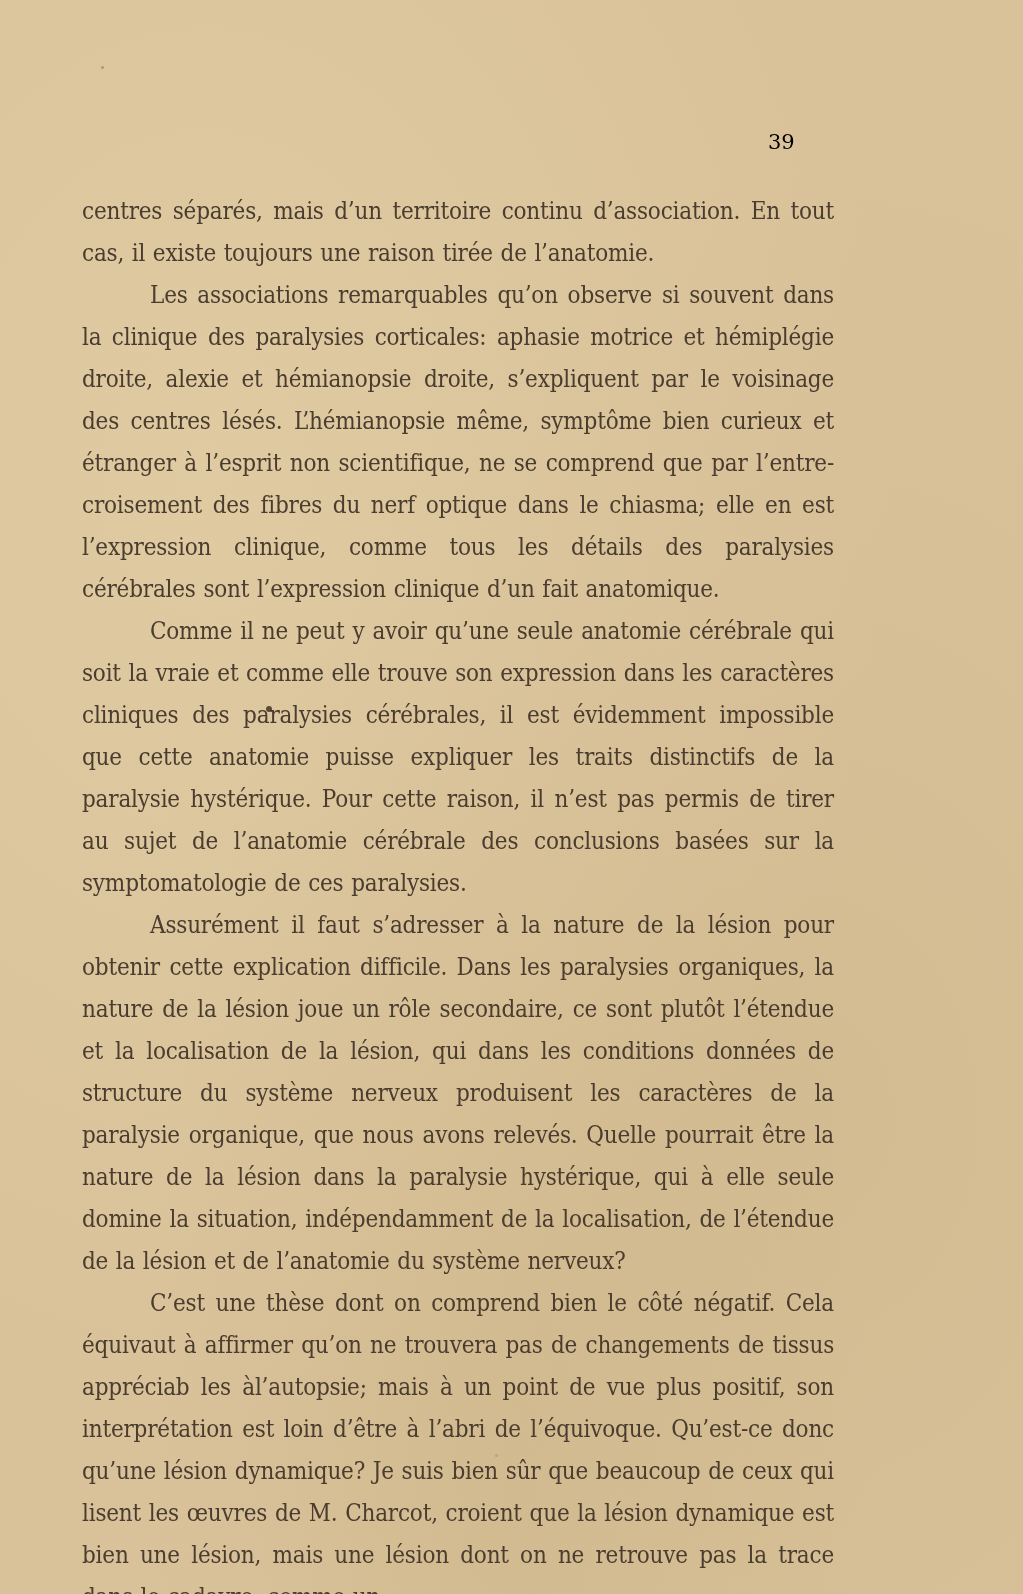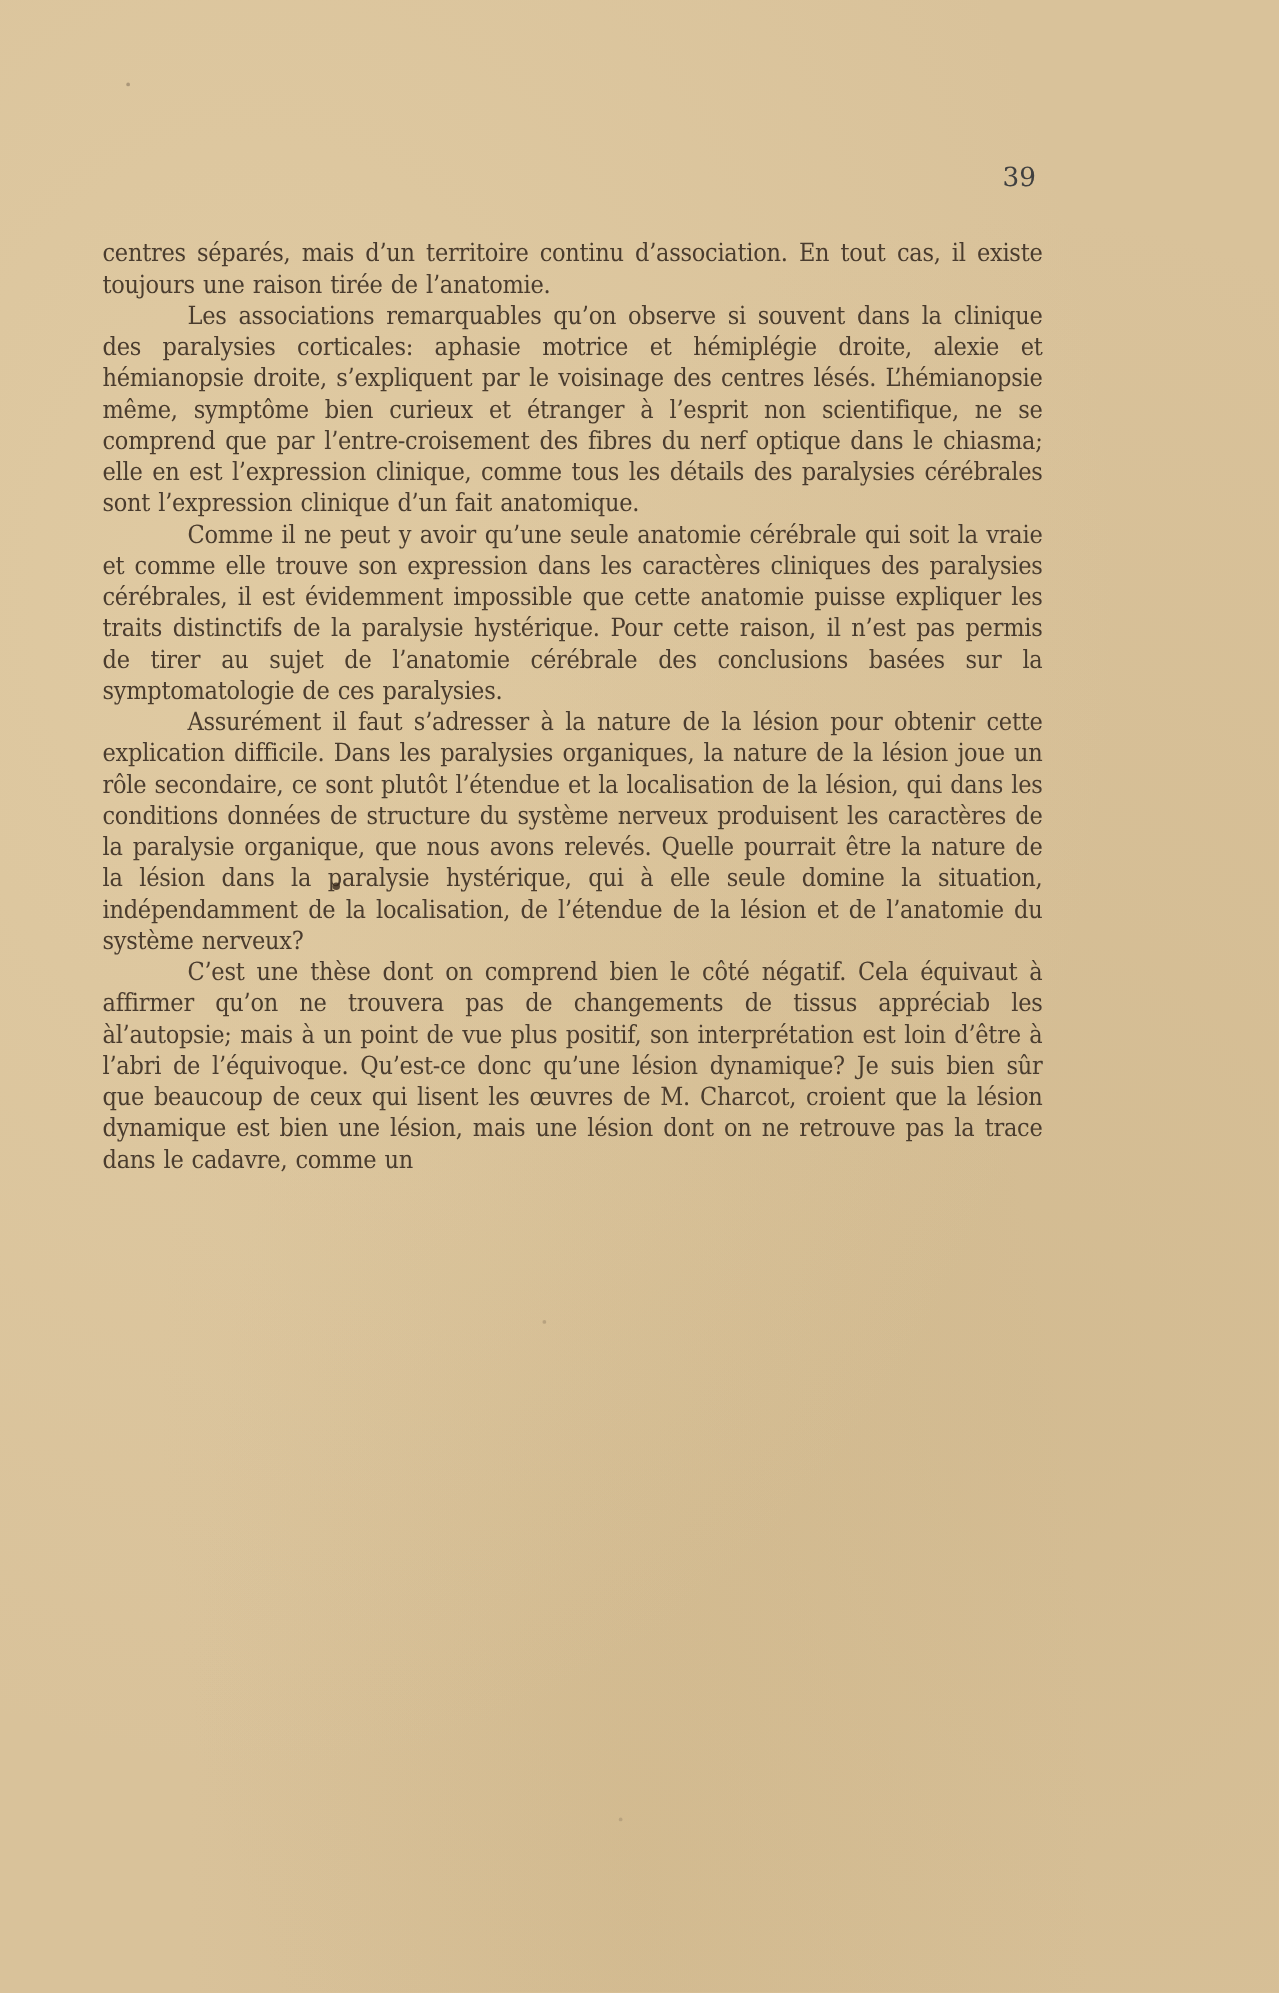--- a/index.html
+++ b/index.html
@@ -12,35 +12,35 @@
       radial-gradient(ellipse at 80% 70%, rgba(200,175,130,0.35), transparent 60%),
       radial-gradient(ellipse at 50% 95%, rgba(205,180,135,0.4), transparent 50%);
     position: relative;
     overflow: hidden;
     font-family: "DejaVu Serif", "Liberation Serif", serif;
     color: #4a3c2e;
   }
   .page-number {
     position: absolute;
     top: 130px;
-    left: 802px;
+    left: 768px;
     font-size: 21px;
-    color: #404040;
+    color: #000000;
     letter-spacing: 0px;
   }
   .text-block {
     position: absolute;
     top: 190px;
     left: 82px;
     width: 752px;
   }
   .para {
     margin: 0;
-    font-size: 20px;
-    line-height: 25px;
+    font-size: 24px;
+    line-height: 42px;
     text-align: justify;
     text-align-last: left;
     letter-spacing: -0.2px;
     word-spacing: 1px;
     font-stretch: condensed;
   }
   .para.indent { text-indent: 68px; }
   .stain {
     position: absolute;
     width: 6px; height: 6px;

